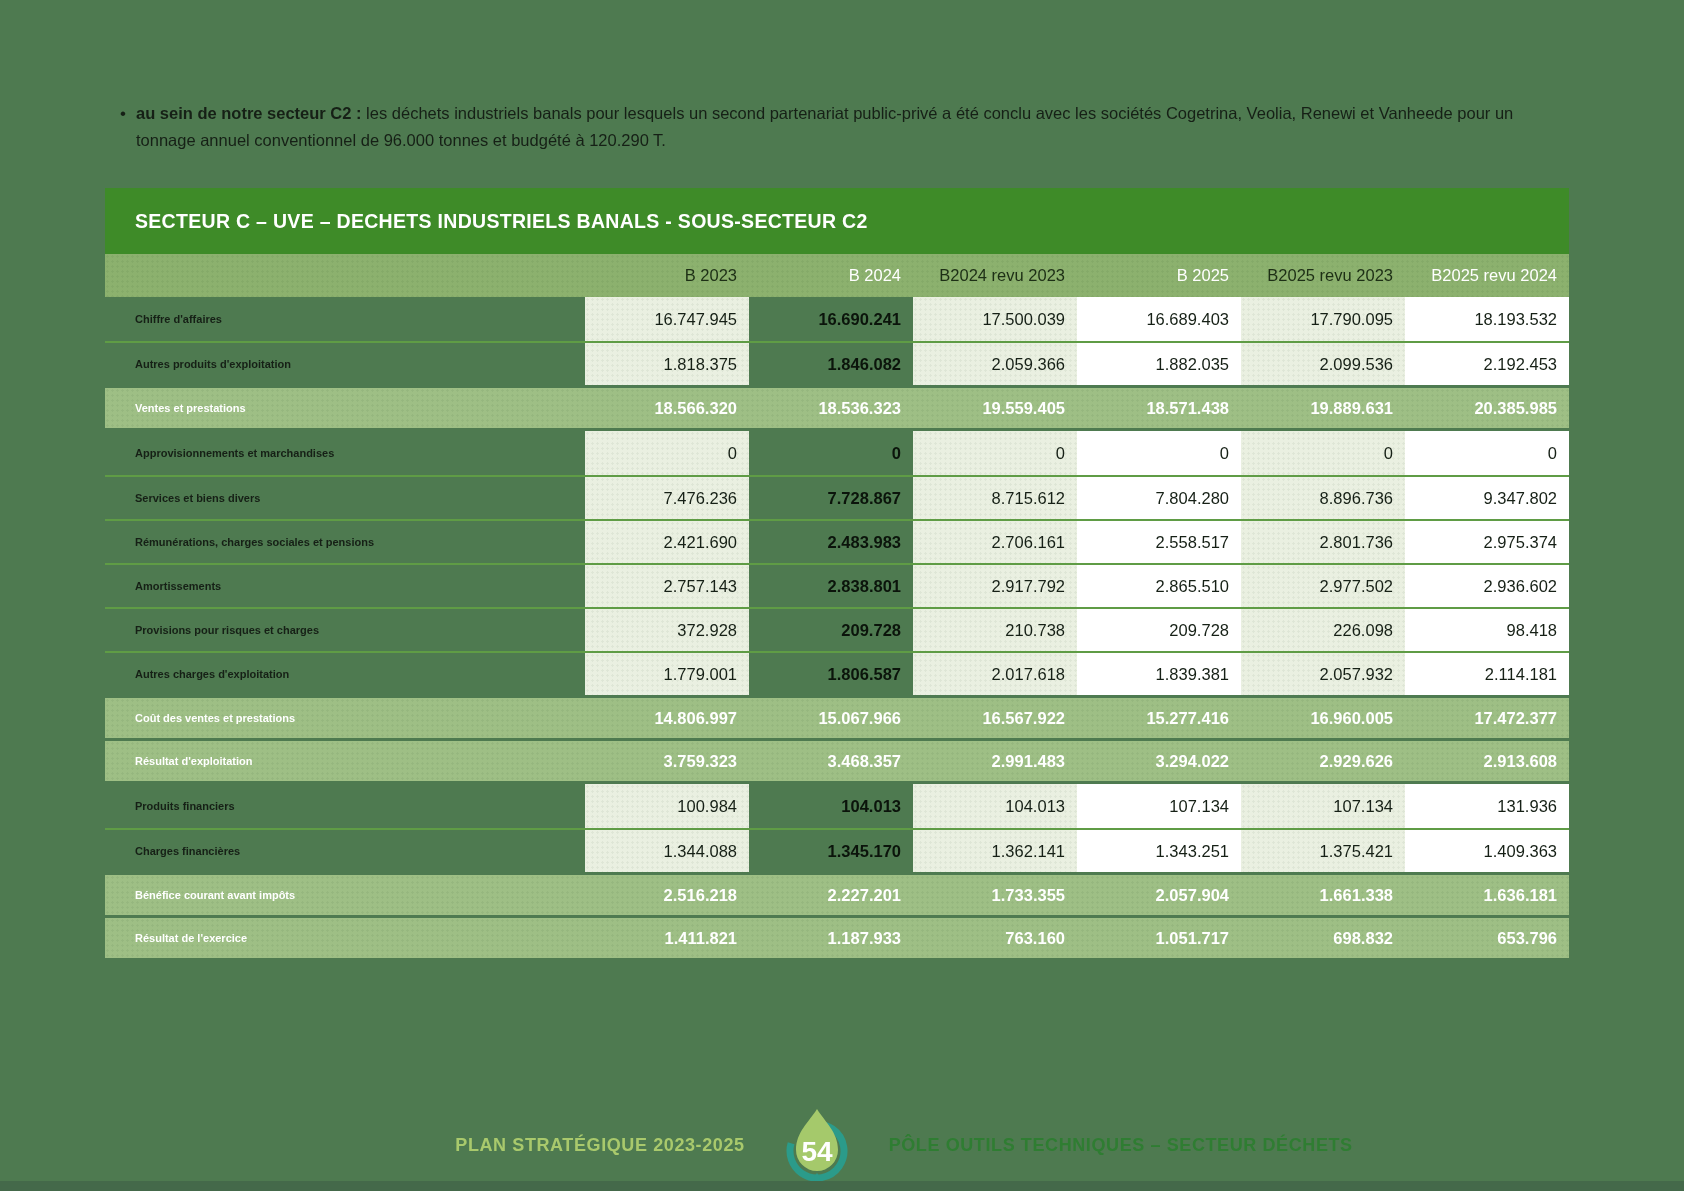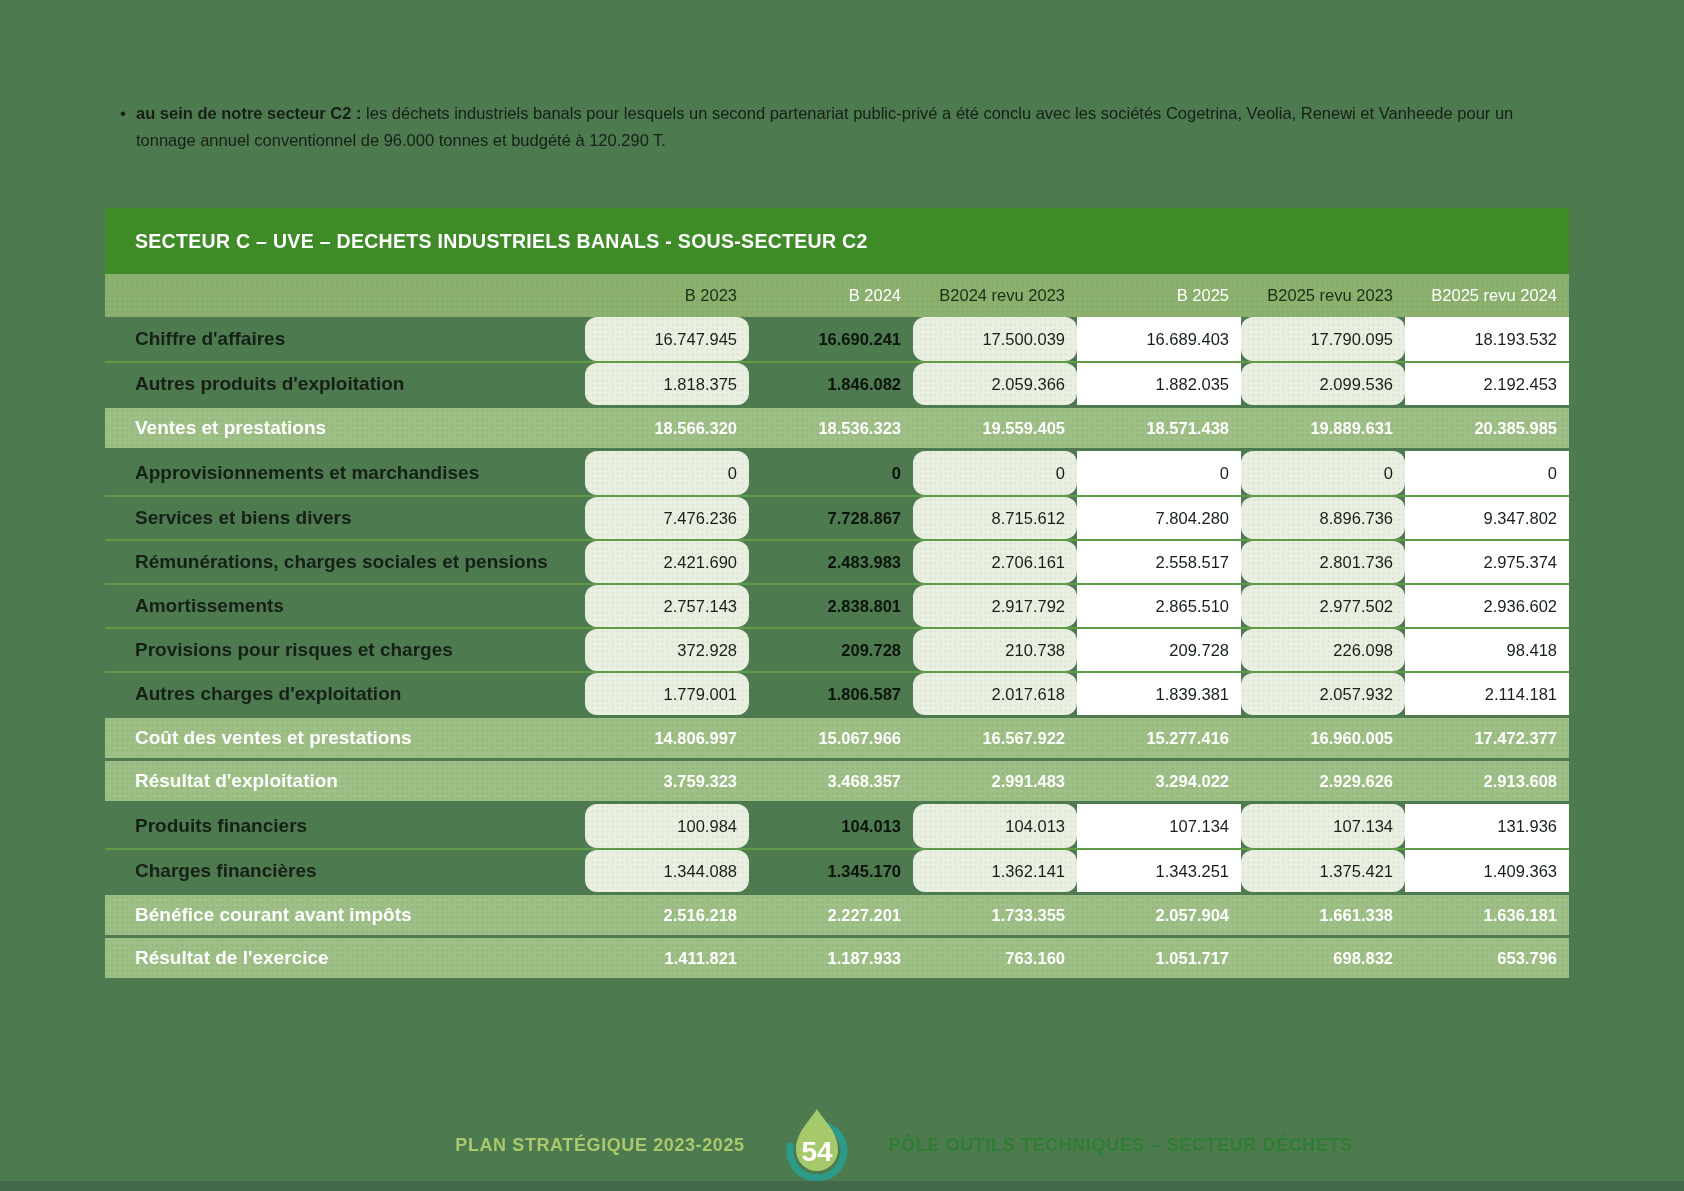--- a/index.html
+++ b/index.html
@@ -13,41 +13,41 @@
   .page{position:relative;width:1684px;height:1191px;background:var(--page-bg);overflow:hidden;}
 
   
   .intro{position:absolute;top:100px;left:120px;width:1445px;display:flex;gap:10px;
          color:var(--text-dark);font-size:16.5px;line-height:1.62;}
   .bullet-dot{flex:0 0 auto;font-size:17px;}
   .intro p{flex:1;}
   .intro strong{font-weight:bold;text-align:center;}
 
   
-  .tablewrap{position:absolute;top:208px;left:105px;width:1464px;}
+  .tablewrap{position:absolute;top:188px;left:105px;width:1464px;}
   .title-bar{height:66px;background:var(--title-bar-bg);display:flex;align-items:center;
              padding-left:30px;color:#fff;font-weight:bold;font-size:19.5px;letter-spacing:.3px;}
   .dots{background-image:radial-gradient(rgba(40,70,35,.07) 1px,rgba(0,0,0,0) 1.2px);background-size:5px 5px;}
   .header-row{display:flex;height:43px;background-color:var(--header-row-bg);}
   .hcell{width:164px;display:flex;align-items:center;justify-content:flex-end;
          padding-right:12px;font-size:16.5px;}
   .hcell.hdark{color:#1d2f15;}
   .hcell.hwhite{color:#ffffff;}
   .spacer-label{width:480px;}
 
   .row{display:flex;width:100%;}
   .row.normal{height:44px;}
   .row.normal.sep{border-top:2px solid var(--separator);}
   .row.band{height:40px;margin:3px 0;background-color:var(--band-bg);}
   .label-cell{width:480px;display:flex;align-items:center;padding-left:30px;
-              font-weight:bold;font-size:19px;color:var(--text-dark);}
+              font-weight:bold;font-size:11px;color:var(--text-dark);}
   .cell{width:164px;display:flex;align-items:center;justify-content:flex-end;
         padding-right:12px;font-size:16.5px;color:var(--text-dark);}
   .cell.light{background-color:var(--cell-light-bg);
-        background-image:radial-gradient(rgba(40,70,35,.06) 1px,rgba(0,0,0,0) 1.2px);background-size:5px 5px;border-radius:12px;}
+        background-image:radial-gradient(rgba(40,70,35,.06) 1px,rgba(0,0,0,0) 1.2px);background-size:5px 5px;}
   .cell.white{background-color:var(--cell-white-bg);}
   .cell.plain{background:transparent;font-weight:bold;color:#0b140b;}
   .row.band .label-cell,.row.band .cell{color:#fff;font-weight:bold;background:transparent;}
 
   
   .footer{position:absolute;top:1100px;left:0;width:100%;height:90px;display:flex;
           align-items:center;justify-content:center;gap:40px;padding-left:124px;}
   .footer-left{color:var(--footer-left-text);font-weight:bold;font-size:18px;letter-spacing:.6px;}
   .footer-right{color:var(--footer-right-text);font-weight:bold;font-size:18px;letter-spacing:.6px;}
   .badge{position:relative;width:64px;height:84px;flex:0 0 auto;}

